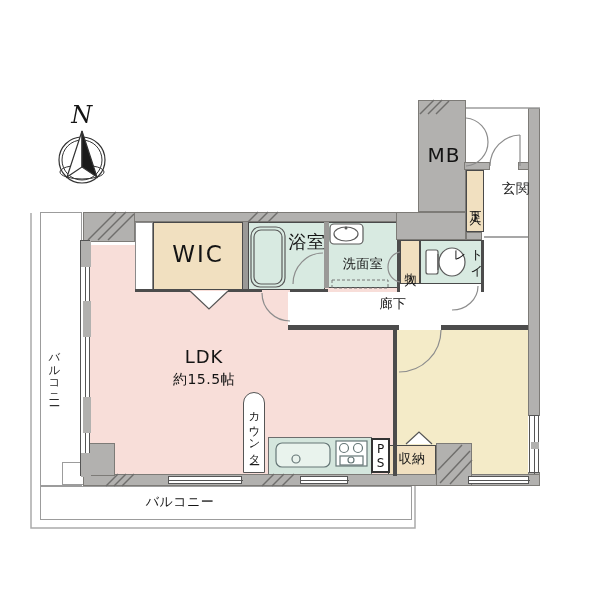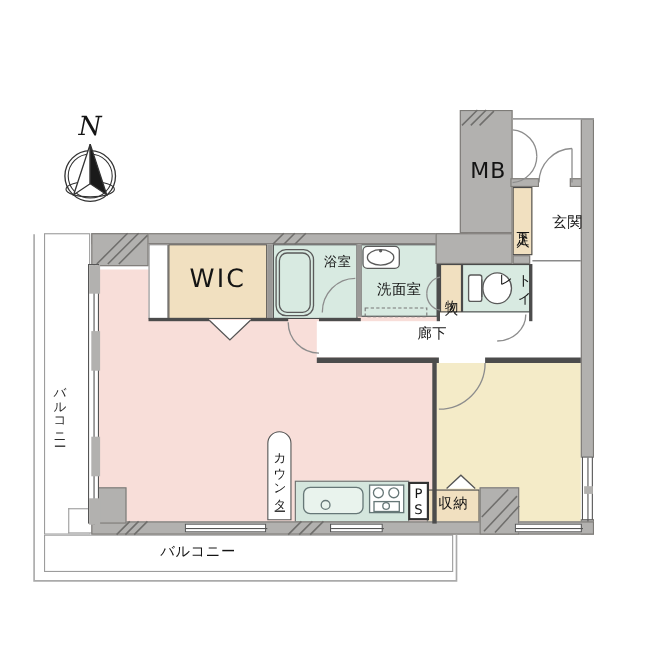--- a/index.html
+++ b/index.html
@@ -170,29 +170,33 @@
       <ellipse cx="82" cy="172" rx="22" ry="7" fill="none" stroke="#333" stroke-width="1"></ellipse>
       <path d="M82,131 L67,177 L82,167 Z" fill="#ffffff" stroke="#333" stroke-width="1.2"></path>
       <path d="M82,131 L97,177 L82,167 Z" fill="#1a1a1a" stroke="#333" stroke-width="1.2"></path>
     </g>
   </svg>
 
   <div class="lbl" style="left:64px;top:100px;width:36px;font-size:24px;font-style:italic;font-family:'DejaVu Serif','Liberation Serif',serif;">N</div>
 
   <div class="lbl" style="left:426px;top:143px;width:36px;font-size:20px;letter-spacing:1px;">MB</div>
   <div class="vlbl" style="left:466px;top:173px;width:18px;height:58px;font-size:12px;">下足入</div>
-  <div class="lbl" style="left:484px;top:194px;width:64px;font-size:13.5px;">玄関</div>
+  <div class="lbl" style="left:484px;top:180px;width:64px;font-size:13.5px;">玄関</div>
   <div class="lbl" style="left:153px;top:240px;width:90px;font-size:23px;letter-spacing:2px;">WIC</div>
-  <div class="lbl" style="left:286px;top:231px;width:42px;font-size:12px;">浴室</div>
+  <div class="lbl" style="left:286px;top:231px;width:42px;font-size:18px;">浴室</div>
   <div class="lbl" style="left:331px;top:256px;width:64px;font-size:13px;">洗面室</div>
   <div class="vlbl" style="left:401px;top:247px;width:18px;height:34px;font-size:12px;">物入</div>
   <div class="vlbl" style="left:458px;top:241px;width:20px;height:44px;font-size:12.5px;">トイレ</div>
   <div class="lbl" style="left:370px;top:296px;width:46px;font-size:13px;">廊下</div>
   <div class="vlbl" style="left:46px;top:336px;width:16px;height:74px;font-size:11.5px;color:#2a2a2a;">バルコニー</div>
 
+  <div class="lbl" style="left:144px;top:346px;width:120px;">
+    <div style="font-size:18px;letter-spacing:1px;">LDK</div>
+    <div style="font-size:14px;margin-top:2px;">約15.5帖</div>
+  </div>
 
   <div class="vlbl" style="left:243px;top:396px;width:22px;height:72px;font-size:11.5px;">カウンター</div>
   <div class="vlbl" style="left:371px;top:440px;width:19px;height:31px;font-size:12px;text-orientation:upright;letter-spacing:0;">PS</div>
   <div class="lbl" style="left:388px;top:451px;width:48px;font-size:13px;">収納</div>
 
 
   <div class="lbl" style="left:132px;top:494px;width:96px;font-size:13px;">バルコニー</div>
 
 </div>
 

